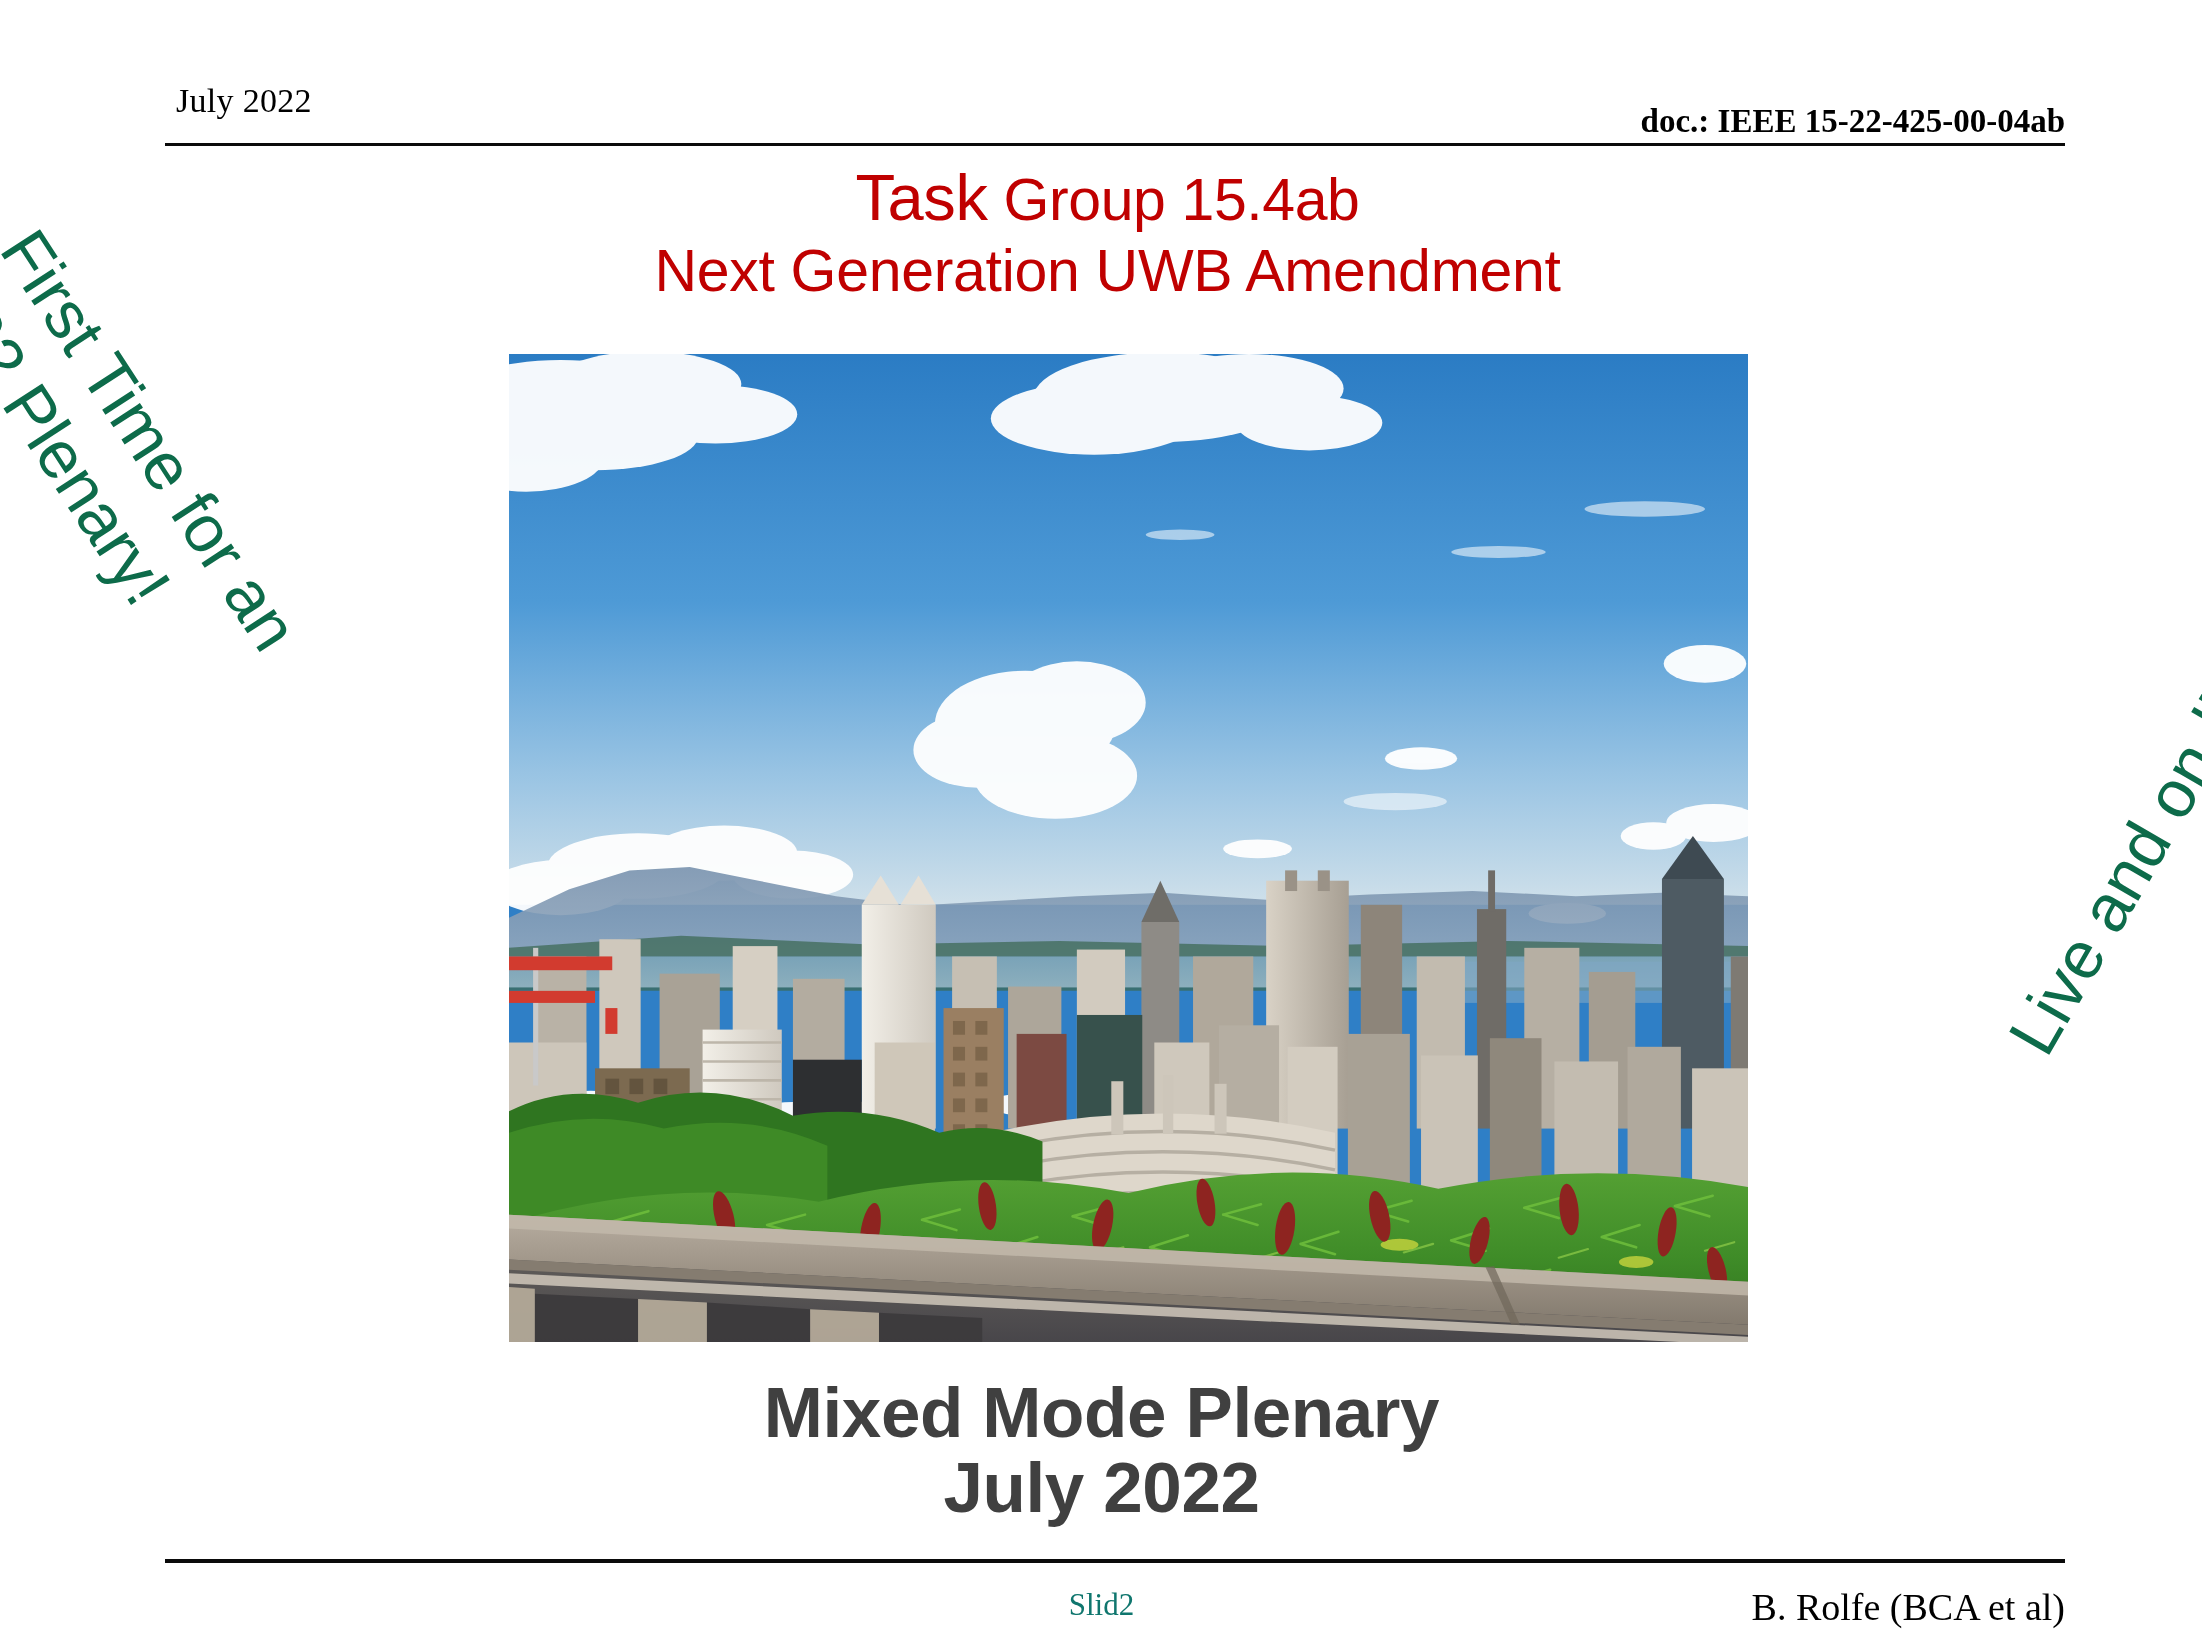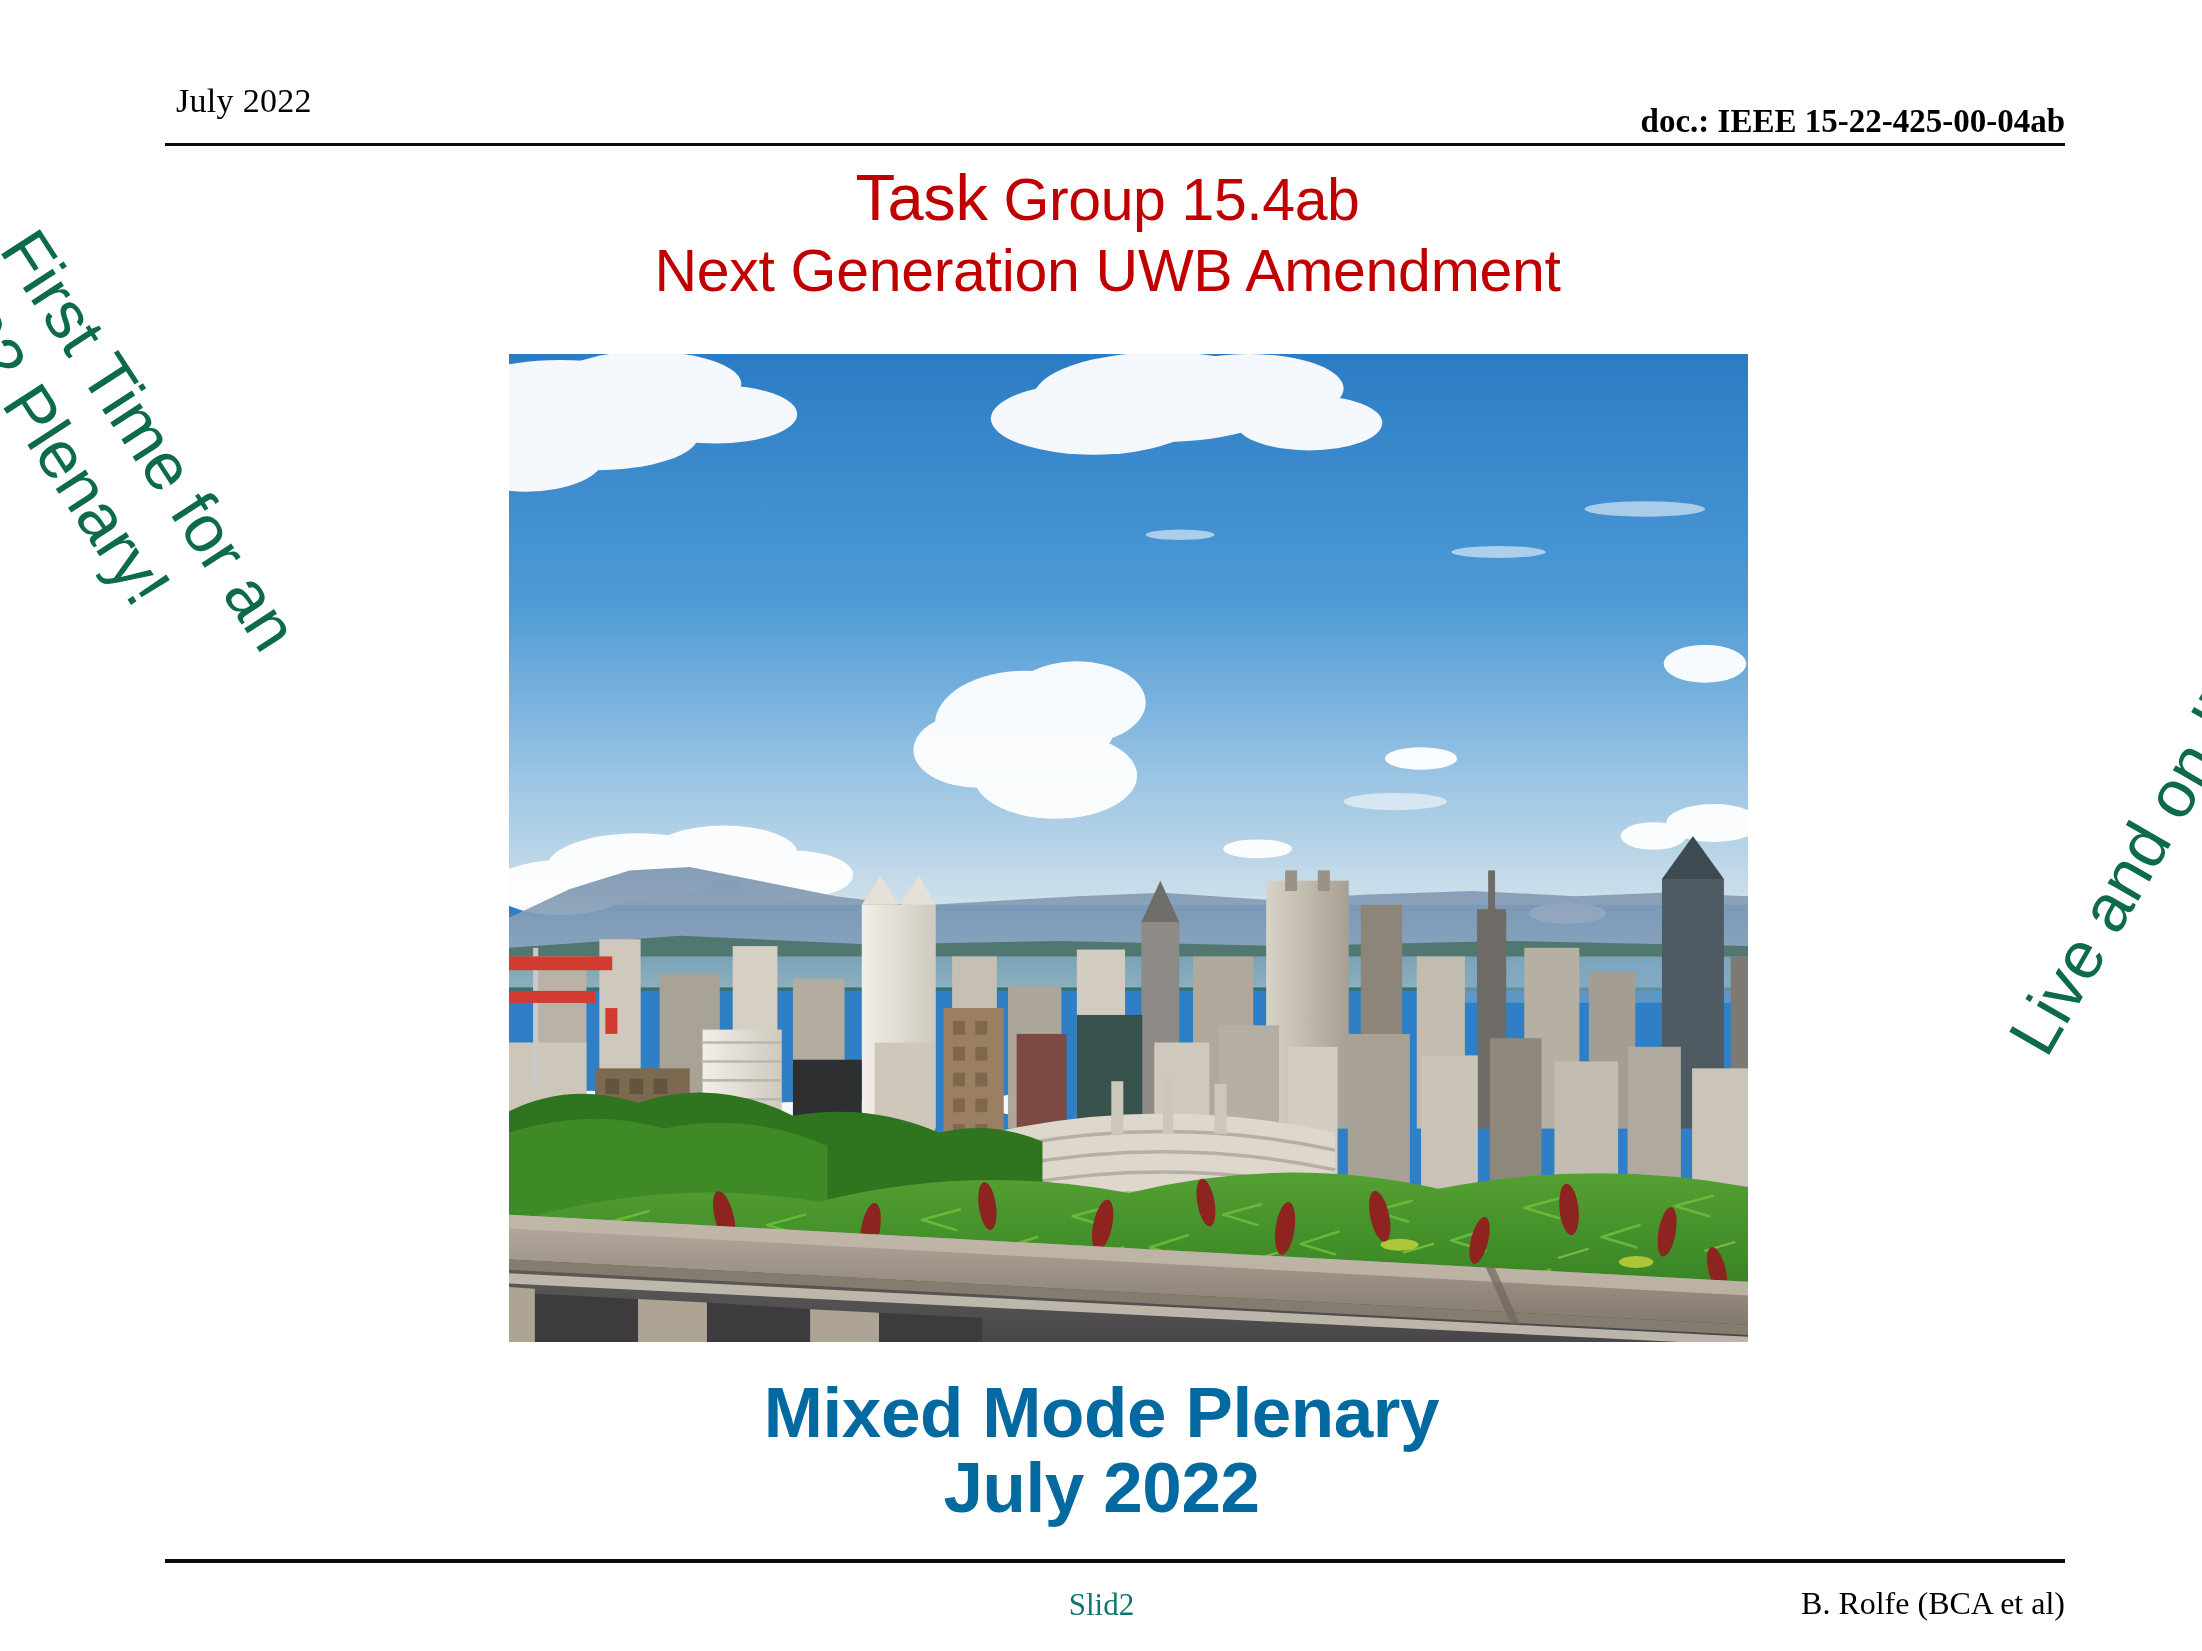--- a/index.html
+++ b/index.html
@@ -120,21 +120,21 @@
     white-space: nowrap;
   }
 
   
   .sub-block {
     position: absolute;
     left: 0;
     right: 0;
     top: 1375px;
     text-align: center;
-    color: #0369a1;
+    color: #404040;
     font-weight: bold;
     line-height: 1.06;
     pointer-events: none;
   }
   .sub-l1 { display: block; font-size: 71px; letter-spacing: -0.4px; }
   .sub-l2 { display: block; font-size: 71px; letter-spacing: -0.4px; }
 
   
   .ftr-slide {
     position: absolute;
@@ -144,21 +144,21 @@
     text-align: center;
     font-family: "Liberation Serif", serif;
     font-size: 31px;
     color: #0f766e;
   }
   .ftr-author {
     position: absolute;
     right: 138px;
     top: 1585px;
     font-family: "Liberation Serif", serif;
-    font-size: 32px;
+    font-size: 38px;
     color: #000;
     white-space: nowrap;
   }
 </style>
 </head>
 <body>
 
 <div class="hdr-date">July 2022</div>
 <div class="hdr-doc">doc.: IEEE 15-22-425-00-04ab</div>
 <div class="rule-top"></div>

